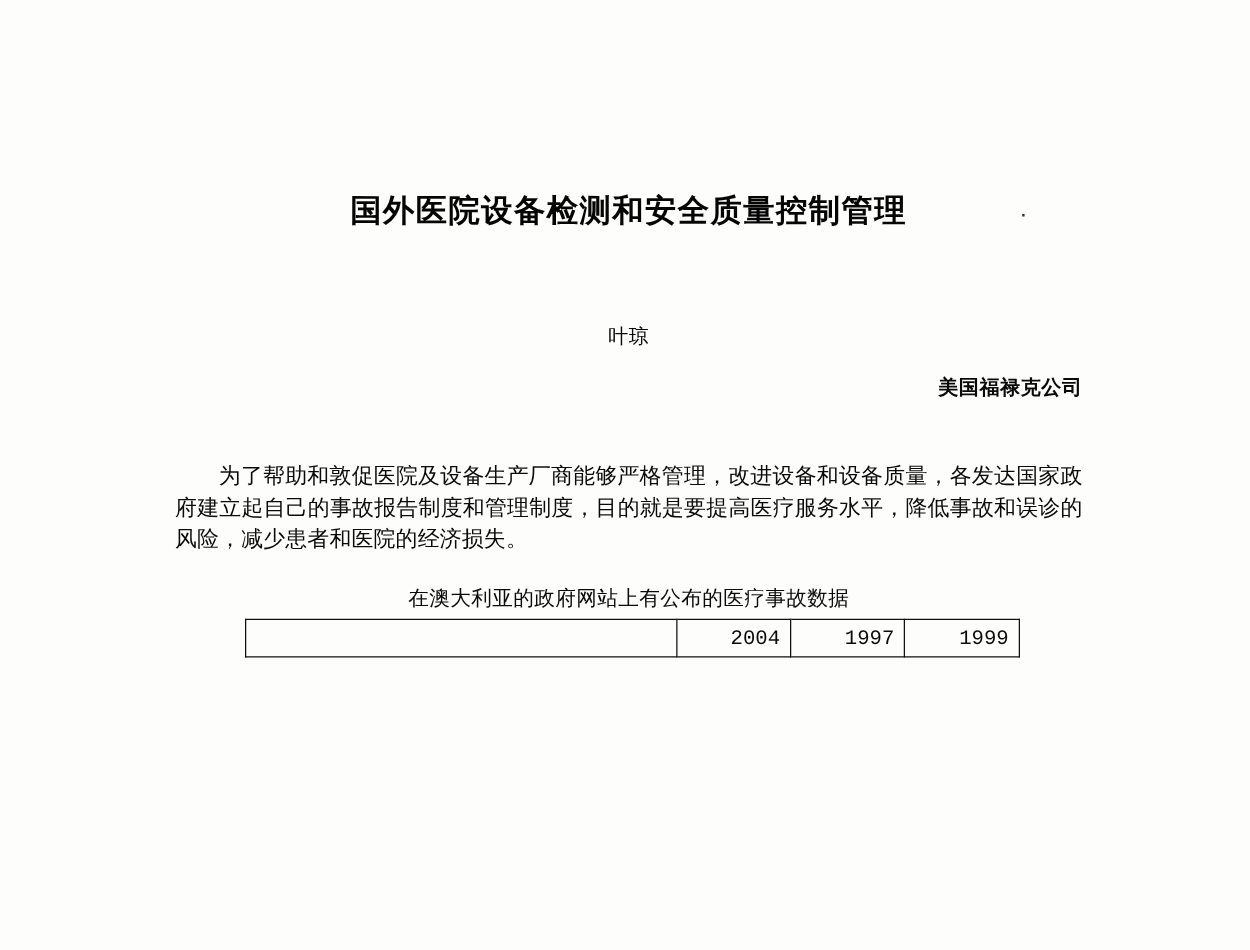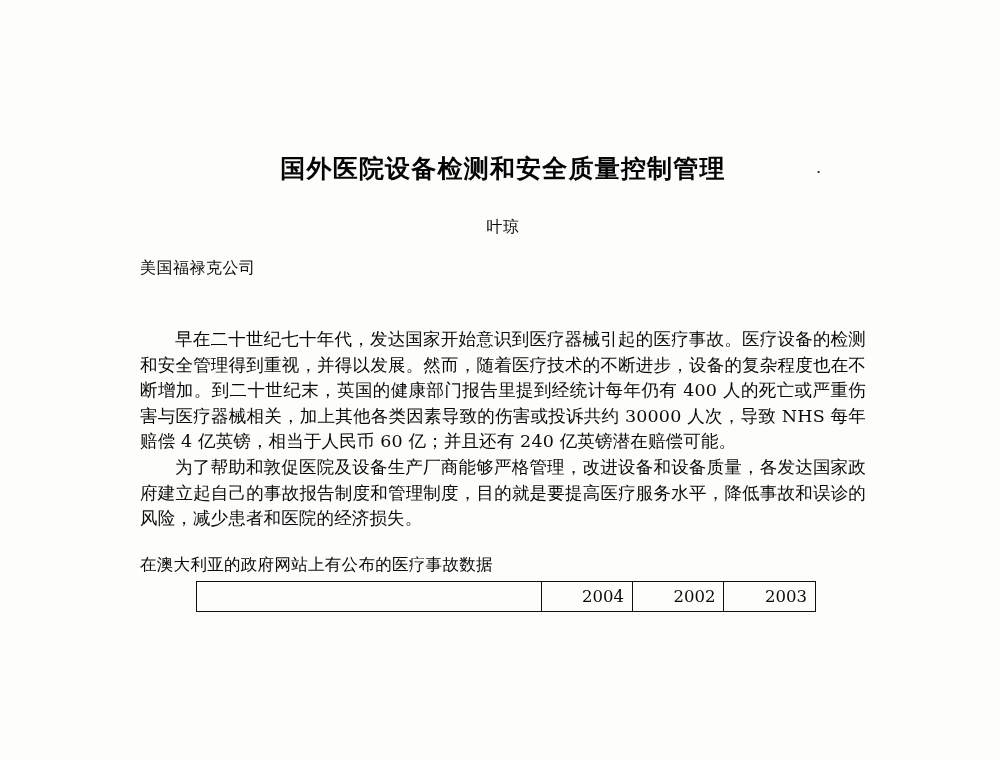--- a/index.html
+++ b/index.html
@@ -45,28 +45,29 @@
     position: absolute;
     right: 44px;
     top: 14px;
     font-size: 11px;
     color: #333;
   }
 
   .author {
     text-align: center;
     font-size: 16px;
-    margin-top: 32px;
+    margin-top: 74px;
     letter-spacing: 0.5px;
   }
   .affiliation {
-    text-align: left;
+    text-align: right;
     font-size: 16px;
     margin-top: 20px;
     letter-spacing: 0.5px;
+    font-weight: bold;
   }
 
   .body-text {
     margin-top: 48px;
     font-size: 17.5px;
     line-height: 25.6px;
     text-align: justify;
     text-justify: inter-ideograph;
     letter-spacing: 0.15px;
   }
@@ -75,20 +76,21 @@
     margin: 0;
   }
   .para + .para {
     margin-top: 0px;
   }
 
   .table-wrap {
     margin-top: 22px;
   }
   .table-caption {
+    text-align: center;
     font-size: 16.5px;
     margin-bottom: 5px;
     letter-spacing: 0.3px;
   }
 
   table.data-table {
     border-collapse: collapse;
     width: 620px;
     margin-left: 56px;
     table-layout: fixed;
@@ -96,60 +98,59 @@
   table.data-table td, table.data-table th {
     border: 1.3px solid #101010;
     height: 28px;
     font-size: 16.5px;
     font-weight: normal;
     padding: 0 8px;
   }
   table.data-table .col-label { width: 290px; text-align: left; }
   table.data-table .col-year  { width: 77px;  text-align: right; }
   table.data-table .num       { text-align: right; }
-  table.data-table .yr        { text-align: right; }
+  table.data-table .yr        { text-align: right; font-family: Liberation Mono, monospace; }
   table.data-table .blank     { text-align: left; }
   table.data-table tr.header-row td { height: 29px; }
 </style>
 </head>
 <body>
 
 <div class="page"></div>
 
 <div class="content">
 
   <div class="doc-title">
     <span>国外医院设备检测和安全质量控制管理</span>
     <span class="title-mark">·</span>
   </div>
 
   <div class="author">叶琼</div>
   <div class="affiliation">美国福禄克公司</div>
 
   <div class="body-text">
-    <p class="para">早在二十世纪七十年代，发达国家开始意识到医疗器械引起的医疗事故。医疗设备的检测和安全管理得到重视，并得以发展。然而，随着医疗技术的不断进步，设备的复杂程度也在不断增加。到二十世纪末，英国的健康部门报告里提到经统计每年仍有 400 人的死亡或严重伤害与医疗器械相关，加上其他各类因素导致的伤害或投诉共约 30000 人次，导致 NHS 每年赔偿 4 亿英镑，相当于人民币 60 亿；并且还有 240 亿英镑潜在赔偿可能。</p>
     <p class="para">为了帮助和敦促医院及设备生产厂商能够严格管理，改进设备和设备质量，各发达国家政府建立起自己的事故报告制度和管理制度，目的就是要提高医疗服务水平，降低事故和误诊的风险，减少患者和医院的经济损失。</p>
   </div>
 
   <div class="table-wrap">
     <div class="table-caption">在澳大利亚的政府网站上有公布的医疗事故数据</div>
 
     <table class="data-table">
       <colgroup>
         <col class="col-label">
         <col class="col-year">
         <col class="col-year">
         <col class="col-year">
       </colgroup>
       <tbody>
         <tr class="header-row">
           <td class="blank"></td>
           <td class="yr">2004</td>
-          <td class="yr">2002</td>
-          <td class="yr">2003</td>
+          <td class="yr">1997</td>
+          <td class="yr">1999</td>
         </tr>
 
 
 
 
       </tbody>
     </table>
   </div>
 
 </div>

